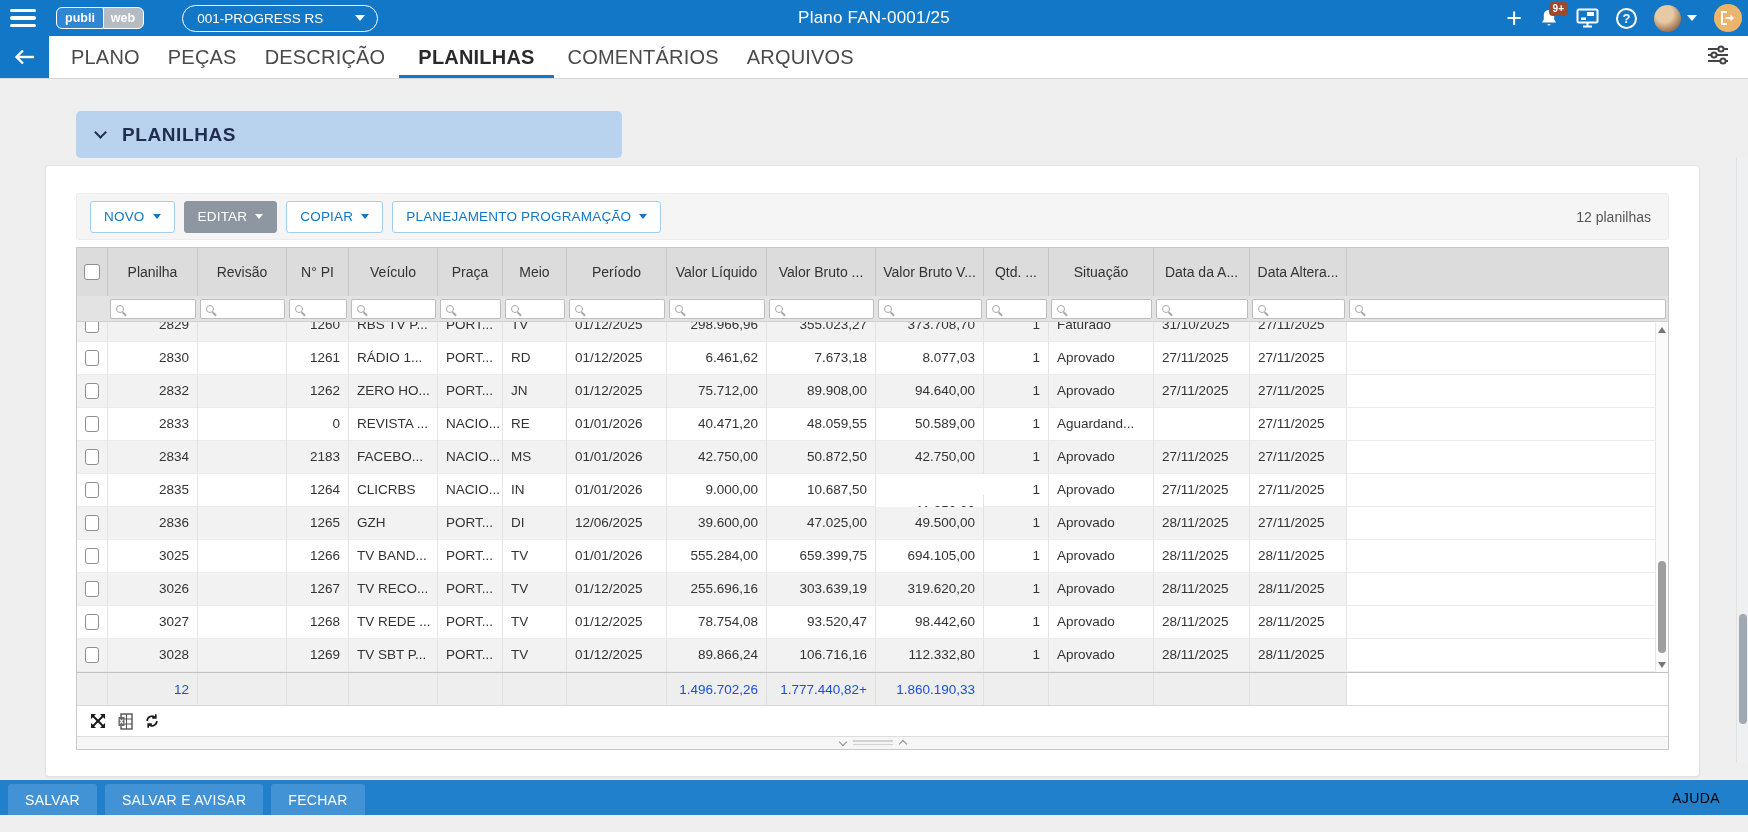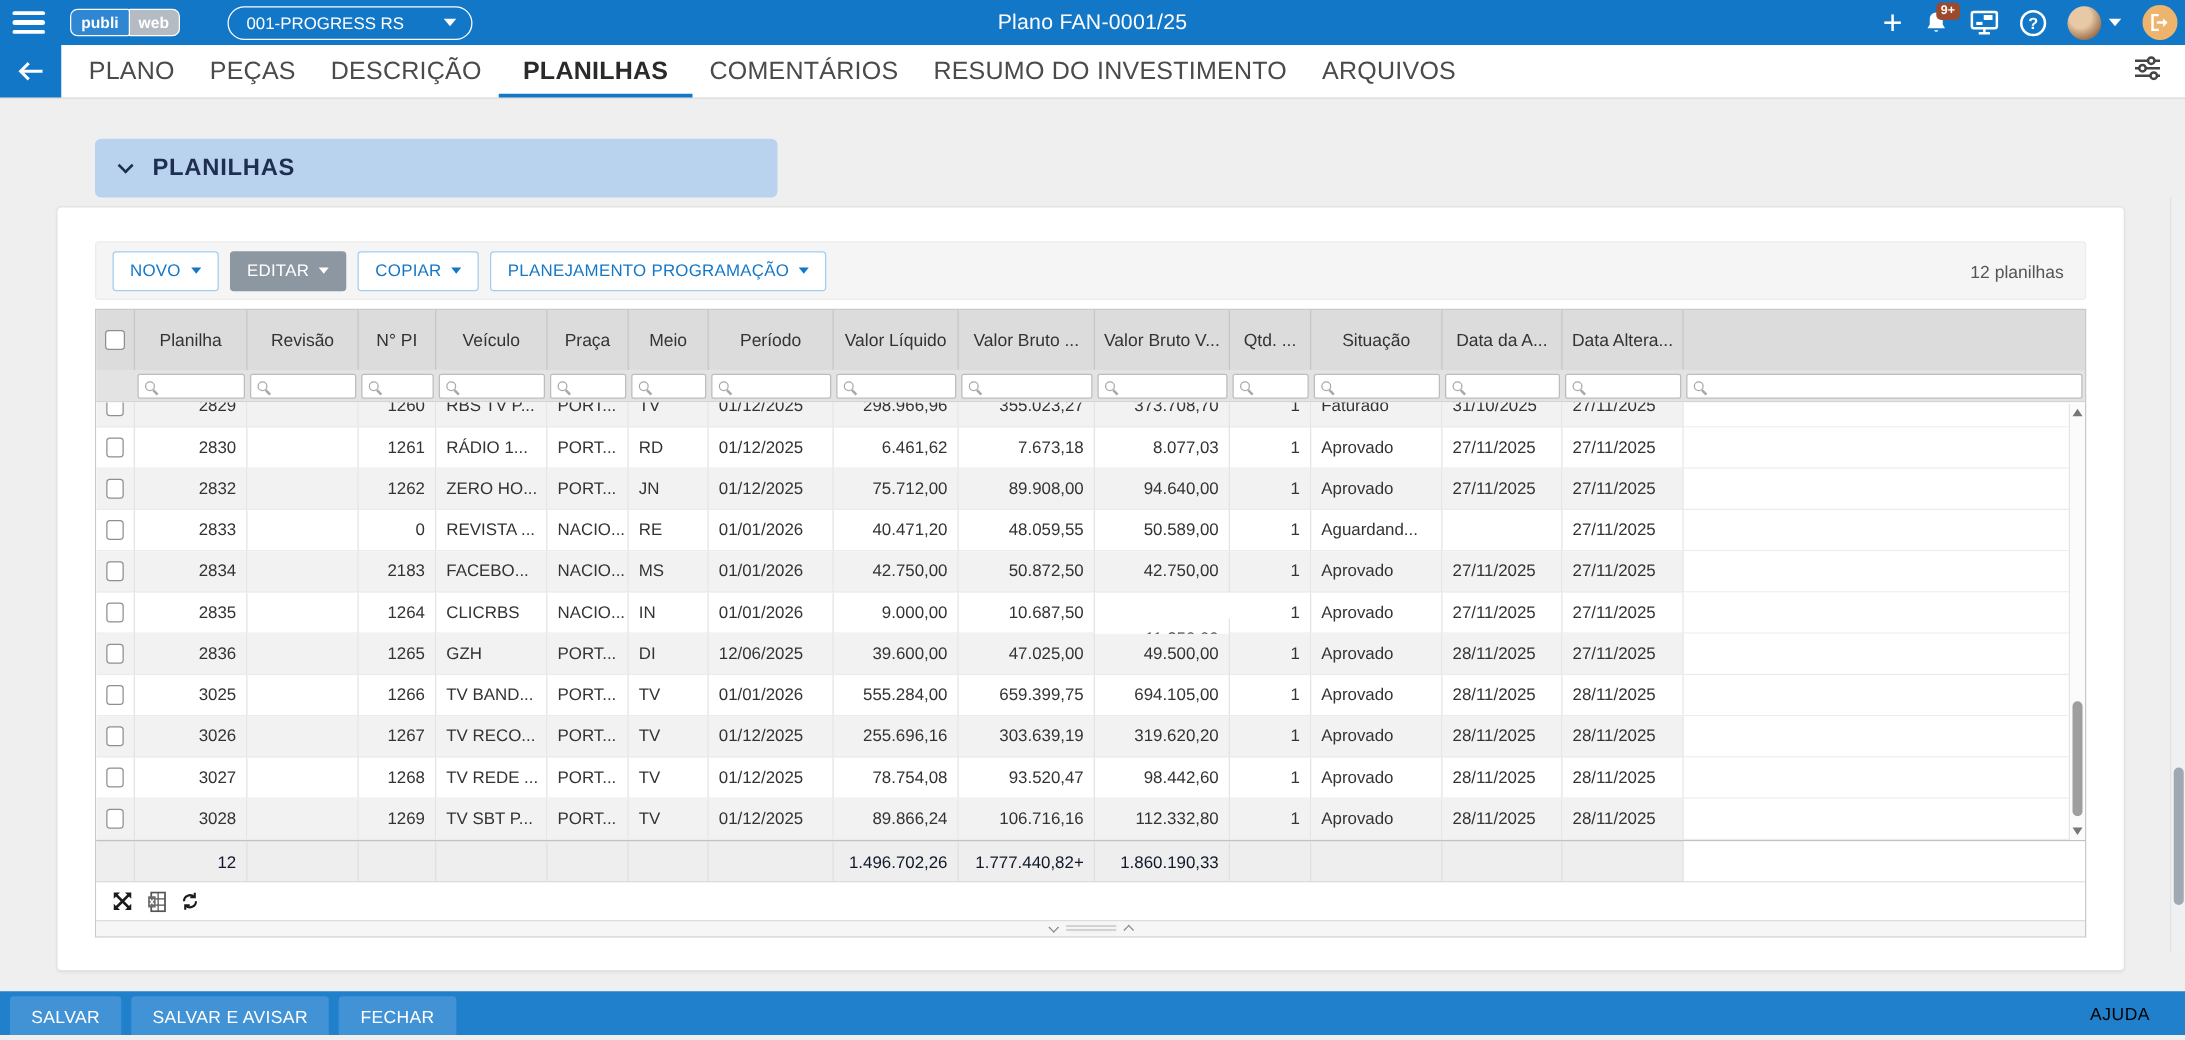--- a/index.html
+++ b/index.html
@@ -70,21 +70,21 @@
 
   .grid-viewport { height:350px; overflow:hidden; position:relative; background:#fff; }
   .grid-rows { margin-top:-13px; }
   .row { display:flex; height:33px; cursor:pointer; }
   .cell { height:33px; line-height:32px; font-size:13.5px; color:#333; padding:0 8px; border-right:1px solid #e3e3e3; border-bottom:1px solid #ececec; white-space:nowrap; overflow:hidden; flex:none; }
   .cell.num { text-align:right; }
   .cell.fillc { flex:1; border-right:none; background:#fff !important; }
   .row:nth-child(odd) .cell:not(.fillc) { background:#f2f2f2; }
 
   .gt { background:#eeeeee; height:34px; border-top:1px solid #c2c2c2; border-bottom:1px solid #d8d8d8; }
-  .t-cell { height:100%; line-height:33px; font-size:13.5px; color:#0f172a; padding:0 8px; border-right:1px solid #e0e0e0; white-space:nowrap; flex:none; }
+  .t-cell { height:100%; line-height:33px; font-size:13.5px; color:#1d4ed8; padding:0 8px; border-right:1px solid #e0e0e0; white-space:nowrap; flex:none; }
   .t-cell.num { text-align:right; }
   .t-cell.fillc { flex:1; border-right:none; background:#fff; }
 
   .grid-footer { height:30px; display:flex; align-items:center; gap:9px; padding-left:12px; background:#fff; }
   .gf-icon { width:18px; height:18px; display:flex; align-items:center; justify-content:center; cursor:pointer; }
 
   .splitter { height:13px; background:#f6f6f6; border-top:1px solid #dddddd; position:relative; }
   .split-controls { position:absolute; left:50%; top:2px; transform:translateX(-50%); display:flex; align-items:center; gap:7px; }
   .s-chev { width:6px; height:6px; border-left:1.5px solid #8a8a8a; border-bottom:1.5px solid #8a8a8a; cursor:pointer; }
   .s-chev.down { transform:rotate(-45deg); margin-top:-3px; }
@@ -96,21 +96,21 @@
   .arr { position:absolute; left:50%; transform:translateX(-50%); width:0; height:0; border-left:4.5px solid transparent; border-right:4.5px solid transparent; cursor:pointer; }
   .arr.up { top:4px; border-bottom:6px solid #777; }
   .arr.dn { bottom:4px; border-top:6px solid #777; }
   .vthumb { position:absolute; left:2px; width:8px; top:238px; height:92px; background:#9e9e9e; border-radius:4px; cursor:pointer; }
 
   
   .page-scrollbar { position:absolute; right:0; top:79px; bottom:35px; width:12px; background:#eef0f1; border-left:1px solid #e2e2e2; z-index:40; }
   .page-thumb { position:absolute; left:2px; width:8px; top:456px; height:110px; background:#a0a8b2; border-radius:4px; cursor:pointer; }
 
   
-  .bottombar { position:absolute; left:0; right:0; bottom:4px; height:35px; background:#2080cc; display:flex; align-items:flex-end; padding-left:8px; gap:8px; z-index:30; }
+  .bottombar { position:absolute; left:0; right:0; bottom:17px; height:35px; background:#2080cc; display:flex; align-items:flex-end; padding-left:8px; gap:8px; z-index:30; }
   .bb-btn { height:31px; background:#4292d6; color:#fff; font-size:14px; letter-spacing:.3px; padding:0 17px; border:none; border-radius:3px 3px 0 0; display:flex; align-items:center; cursor:pointer; font-family:inherit; white-space:nowrap; }
   .bb-btn:last-child { margin-left:22px; }
   .help-link { position:absolute; right:28px; top:50%; transform:translateY(-50%); color:#000000; font-size:14px; letter-spacing:.4px; cursor:pointer;text-align:right; }
 </style>
 </head>
 <body>
 
 <div class="topbar">
   <div class="hamburger">
       <span></span>
@@ -169,21 +169,20 @@
         <line x1="3" y1="8" x2="20" y2="8" stroke="#fff" stroke-width="2.4"></line>
         <path d="M9 1.5 2.5 8 9 14.5" fill="none" stroke="#fff" stroke-width="2.4"></path>
       </svg>
   </div>
   <div class="tabs">
       <div class="tab">PLANO</div>
       <div class="tab">PEÇAS</div>
       <div class="tab">DESCRIÇÃO</div>
       <div class="tab active">PLANILHAS</div>
       <div class="tab">COMENTÁRIOS</div>
-      <div class="tab">RESUMO DO INVESTIMENTO</div>
       <div class="tab">ARQUIVOS</div>
     </div>
   <div class="sliders-wrap">
     <svg width="24" height="20" viewBox="0 0 24 20">
         <line x1="2" y1="4" x2="22" y2="4" stroke="#444" stroke-width="2"></line>
         <circle cx="15" cy="4" r="2.6" fill="#fff" stroke="#444" stroke-width="2"></circle>
         <line x1="2" y1="10" x2="22" y2="10" stroke="#444" stroke-width="2"></line>
         <circle cx="8" cy="10" r="2.6" fill="#fff" stroke="#444" stroke-width="2"></circle>
         <line x1="2" y1="16" x2="22" y2="16" stroke="#444" stroke-width="2"></line>
         <circle cx="17" cy="16" r="2.6" fill="#fff" stroke="#444" stroke-width="2"></circle>

